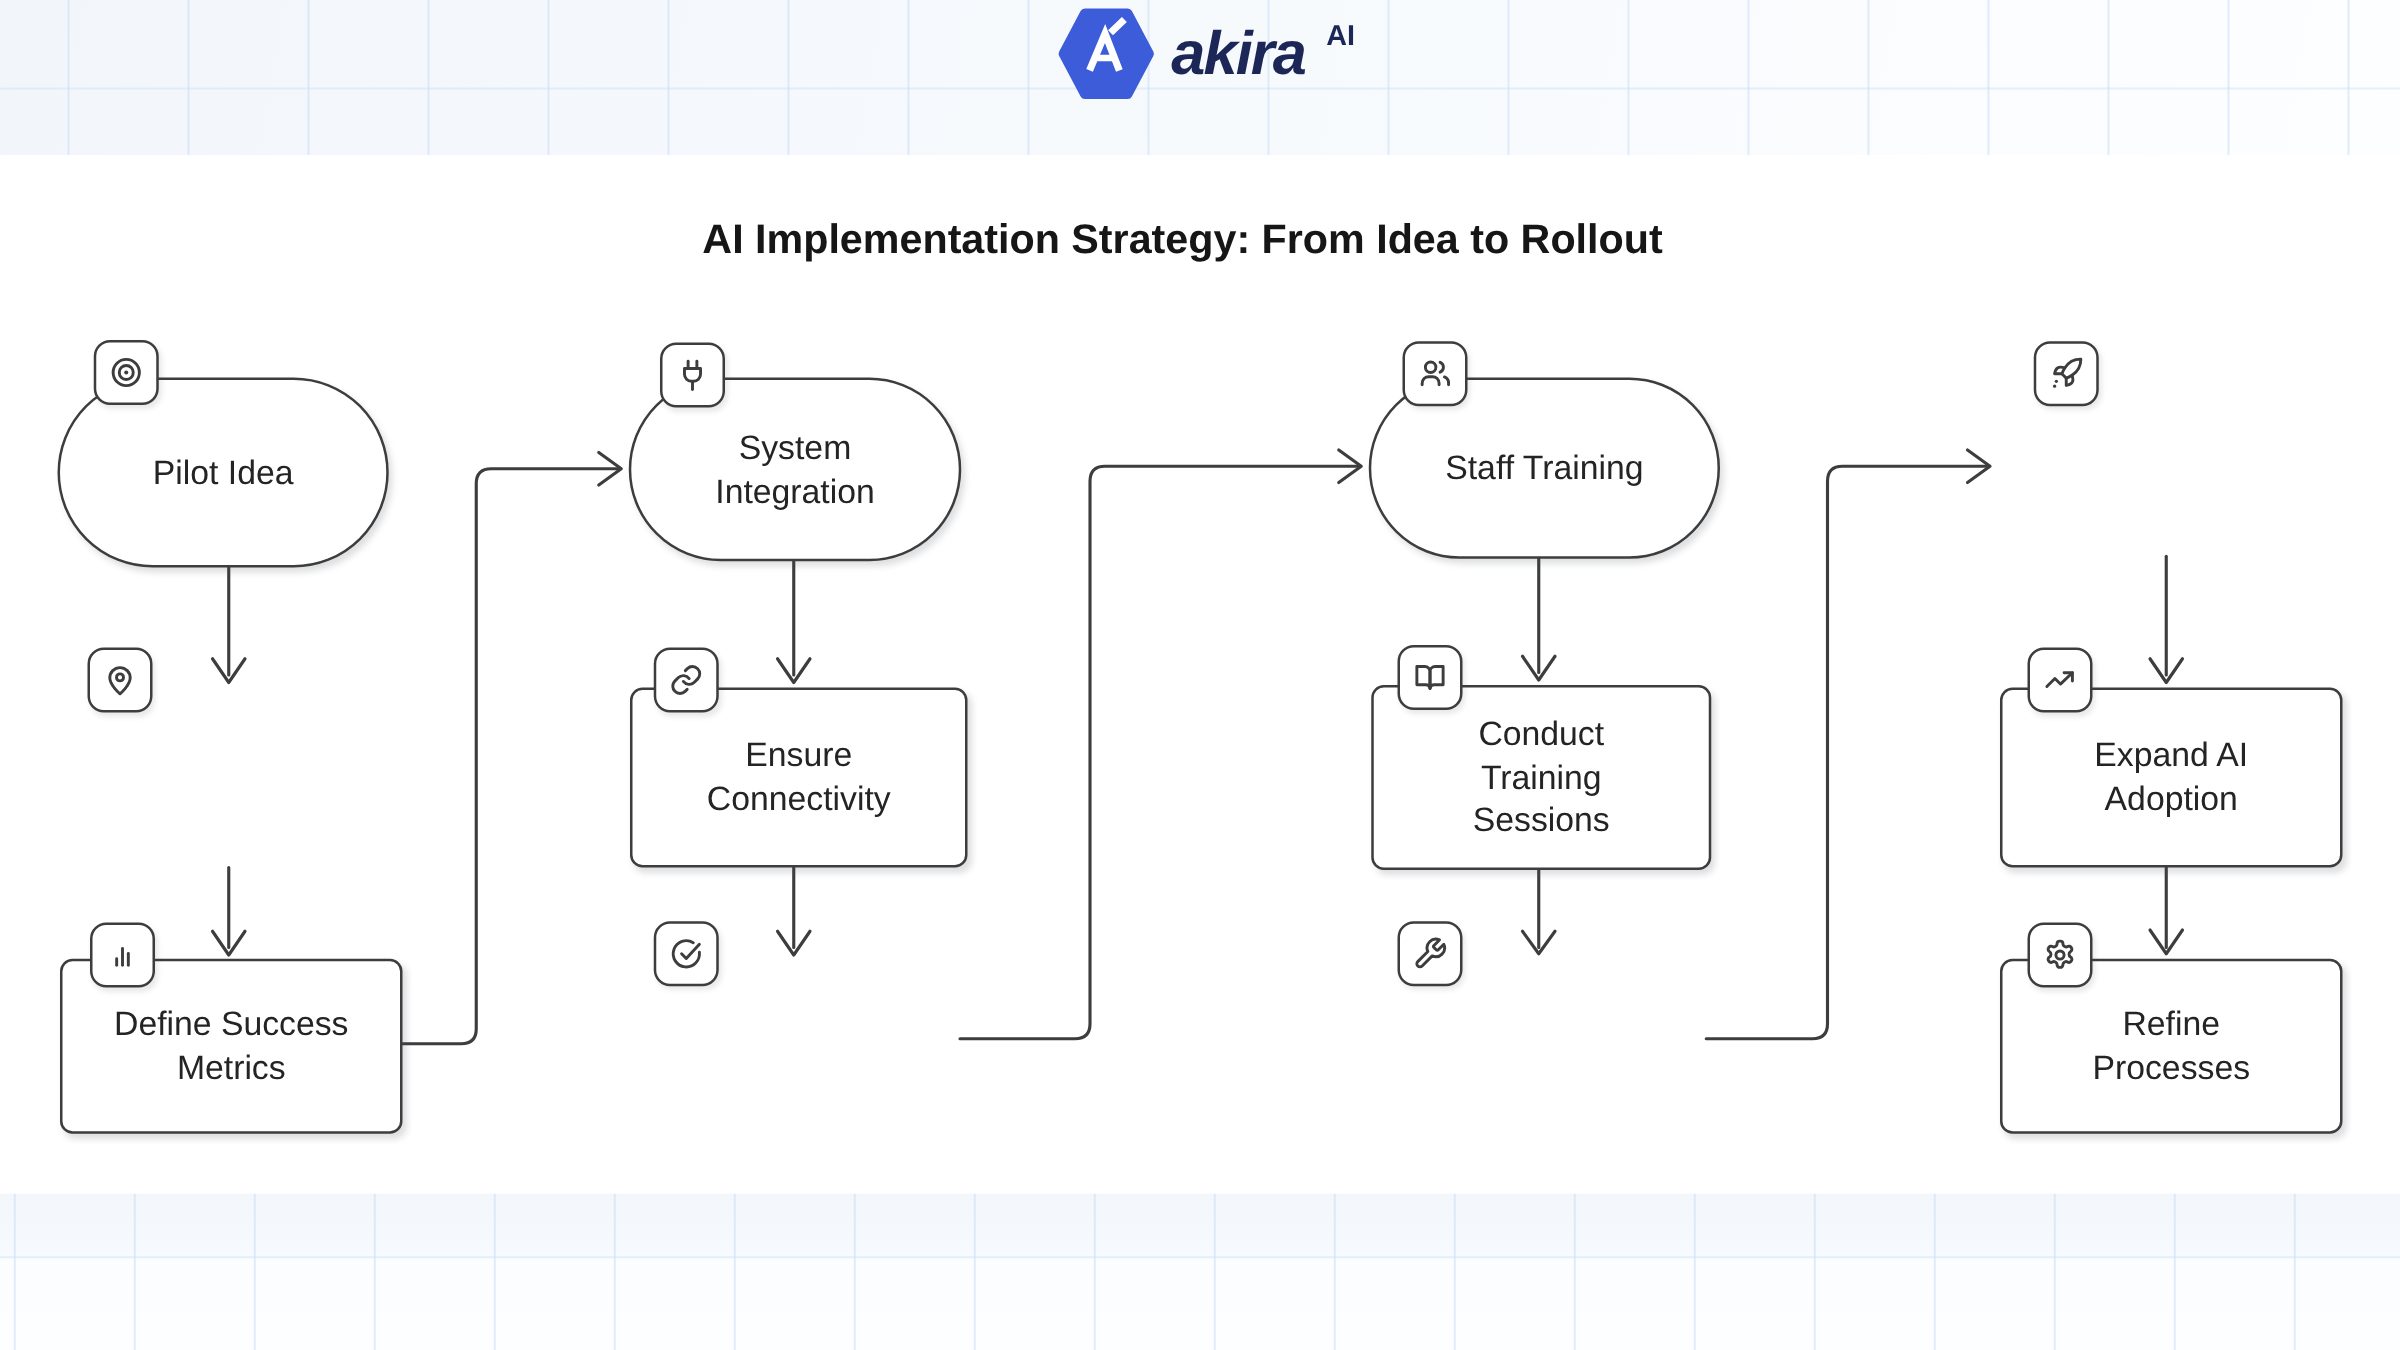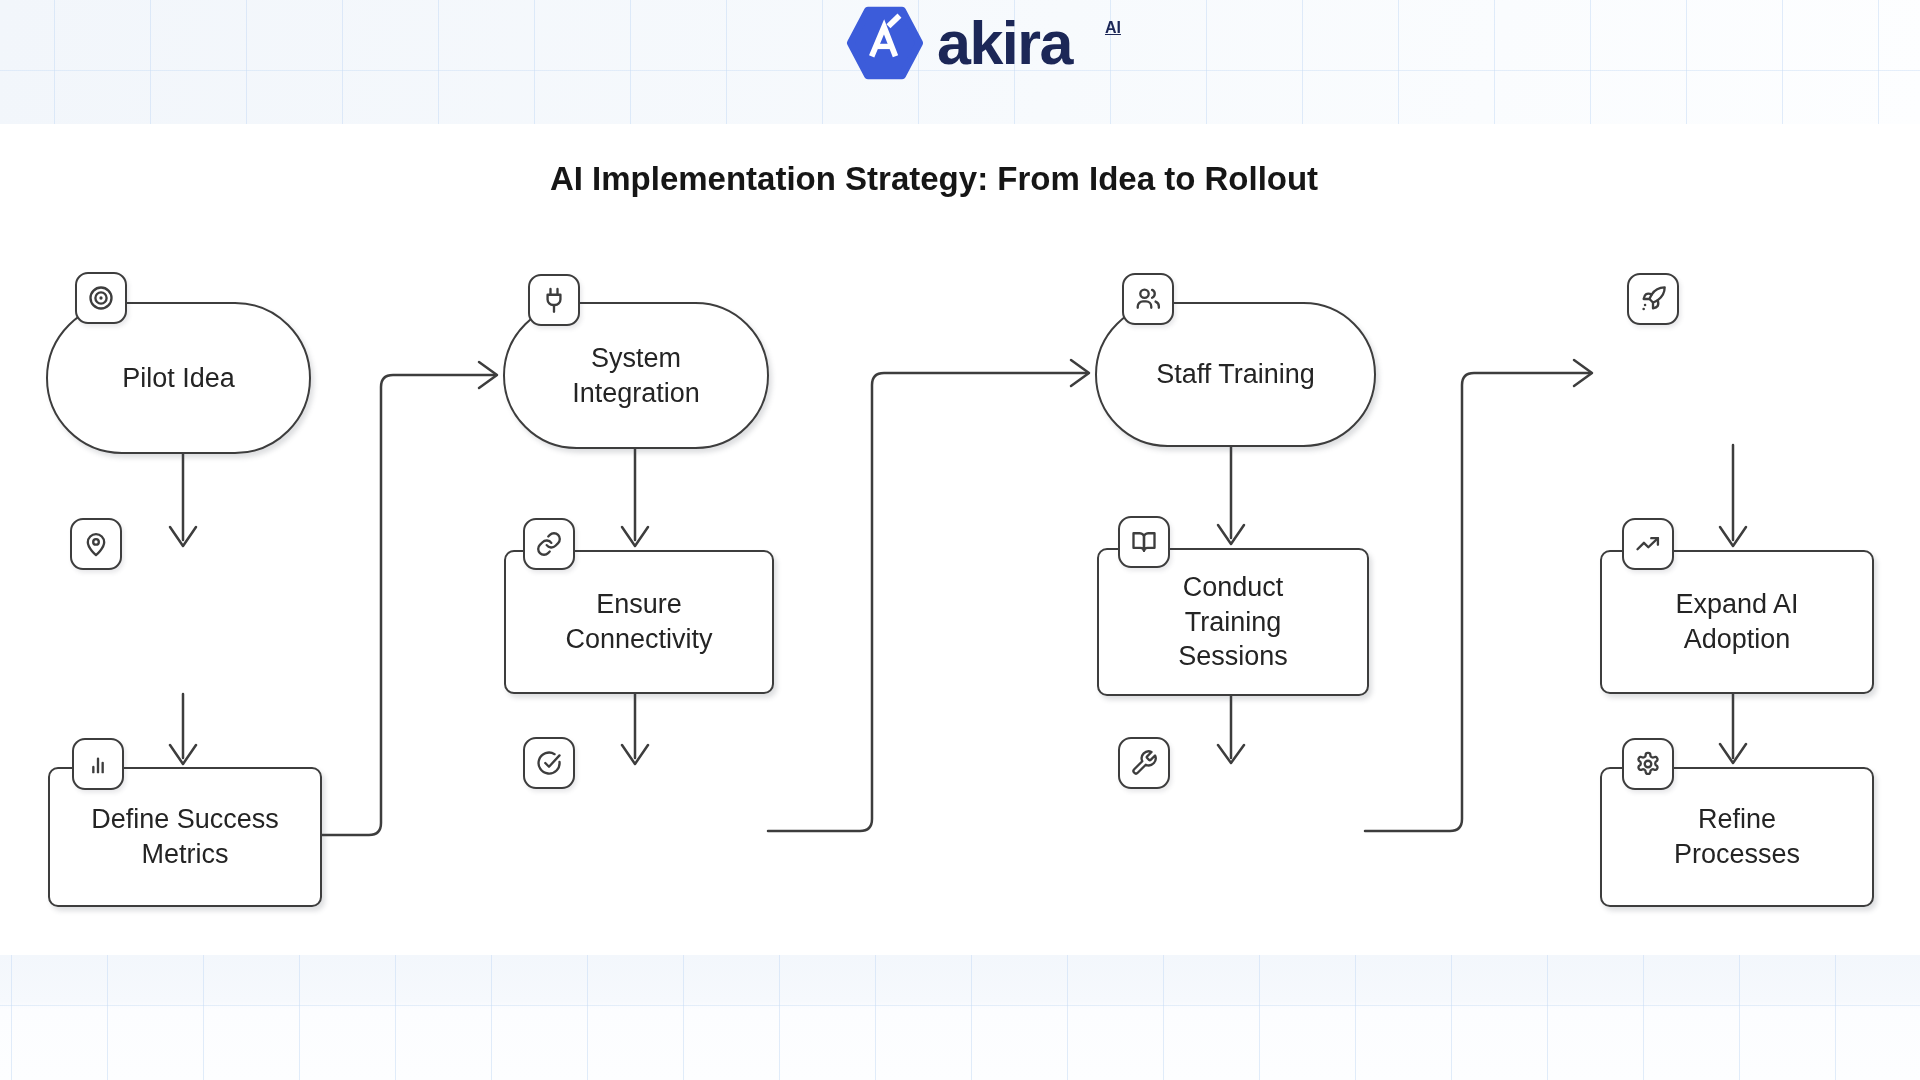--- a/index.html
+++ b/index.html
@@ -22,26 +22,26 @@
     background-image:
       linear-gradient(to right, rgba(201,221,245,.55) 1.5px, transparent 1.5px),
       linear-gradient(to bottom, rgba(201,221,245,.45) 1.5px, transparent 1.5px),
       linear-gradient(to bottom,#f3f7fc 0px,#f6f9fd 46px,#fcfdff 54px,#fdfeff 100%);
     background-size:96px 96px,96px 96px,100% 100%;
     background-position:11px 0,0 -46px,0 0;
   }
   
   .logo{position:absolute;left:846px;top:3px;display:flex;align-items:center;gap:13px;z-index:5;}
   .logo .hex{width:78px;height:80px;display:block;}
-  .brand-text{font-size:61px;font-weight:bold;color:#1c2757;letter-spacing:-1.5px;line-height:80px;}
-  .brand-sup{font-size:16px;font-weight:bold;color:#1c2757;position:relative;top:-15px;margin-left:20px;letter-spacing:0;text-decoration:underline;}
+  .brand-text{font-size:49px;font-weight:bold;color:#1c2757;letter-spacing:-1.5px;line-height:80px;font-style:italic;}
+  .brand-sup{font-size:23px;font-weight:bold;color:#1c2757;position:relative;top:-15px;margin-left:4px;letter-spacing:0;}
   
   .title{
     position:absolute;left:930px;top:156px;transform:translateX(-50%);
-    font-size:33px;font-weight:bold;color:#161616;white-space:nowrap;z-index:2;margin:4px;
+    font-size:33px;font-weight:bold;color:#161616;white-space:nowrap;z-index:2;margin:16px;
   }
   
   .connectors{position:absolute;left:0;top:0;z-index:1;}
   .connectors path{fill:none;stroke:#3d3d3d;stroke-width:2.5;stroke-linecap:round;stroke-linejoin:round;}
   
   .node{
     position:absolute;background:#ffffff;border:2.5px solid #3d3d3d;
     display:flex;align-items:center;justify-content:center;text-align:center;
     box-shadow:3px 4px 5px rgba(70,75,90,.18);
     color:#242424;font-size:27px;line-height:1.28;z-index:2;

